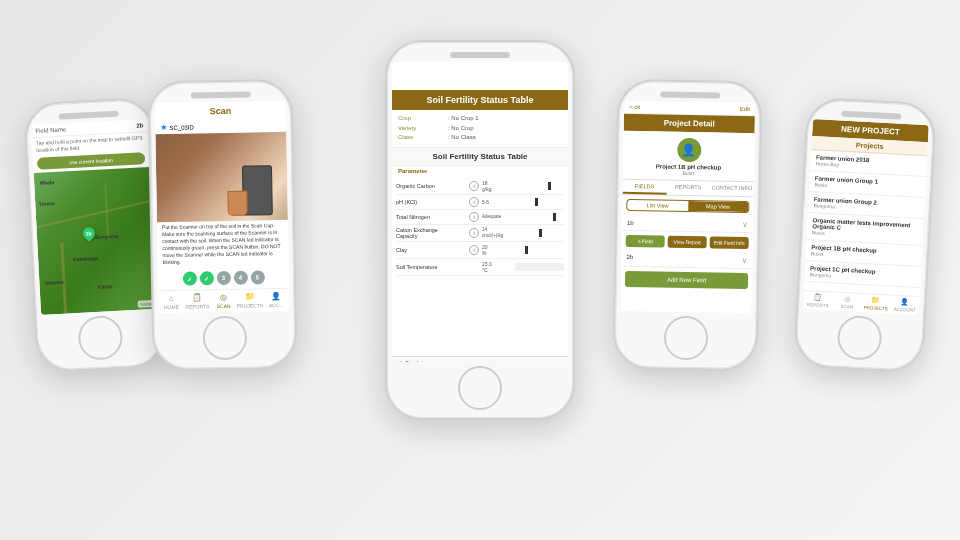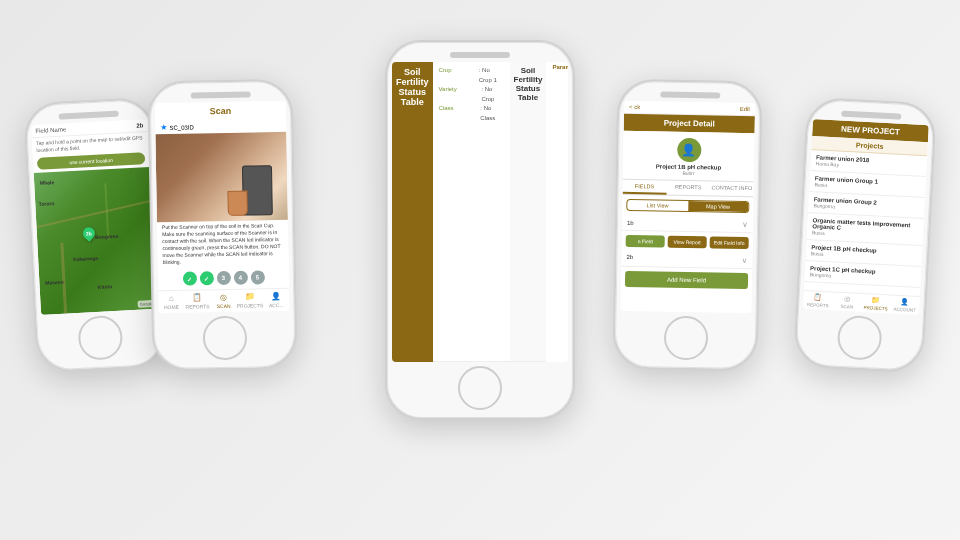--- a/index.html
+++ b/index.html
@@ -272,22 +272,24 @@
       flex-direction: column;
       align-items: center;
       gap: 1px;
     }
     .nav-item.active { color: #8B6914; }
     .nav-icon { font-size: 8px; }
 
     
     .soil-screen {
       display: flex;
+      flex-direction: column;
       height: 100%;
       font-size: 7px;
+      margin-top: 28px;
     }
     .soil-header-top {
       background: #8B6914;
       color: white;
       text-align: center;
       font-size: 9px;
       font-weight: bold;
       padding: 5px 4px;
     }
     .soil-crop-info {

